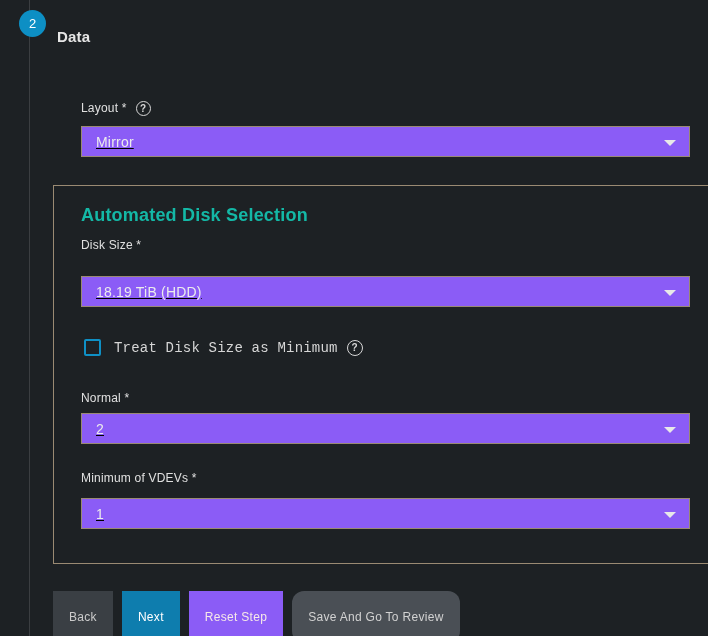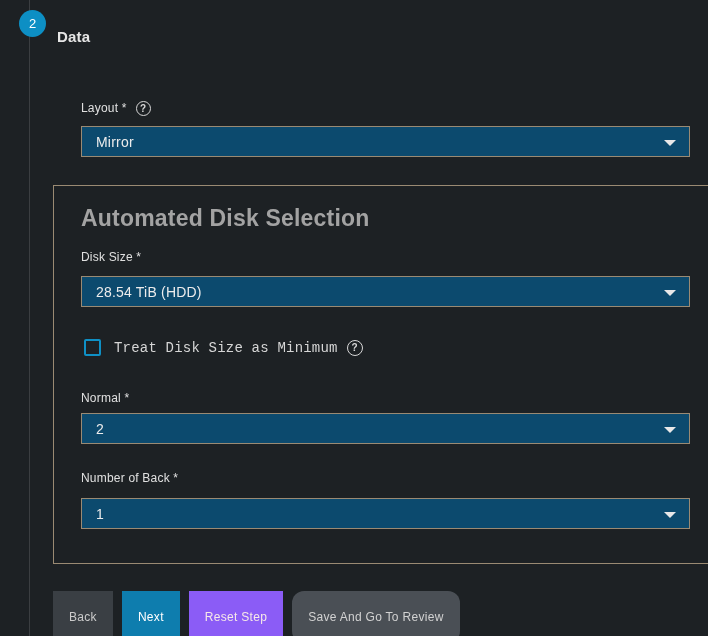--- a/index.html
+++ b/index.html
@@ -63,25 +63,26 @@
     color: #d8d8d8;
     font-size: 10px; font-weight: bold;
     display: inline-flex; align-items: center; justify-content: center;
     cursor: pointer;
     flex: 0 0 auto;
   }
 
   .select-box {
     position: absolute;
     left: 81px; width: 609px; height: 31px;
-    background: #0c4a6e;
+    background: #8b5cf6;
     border: 1px solid #9a8a73;
     display: flex; align-items: center;
     padding: 0 14px;
     cursor: pointer;
+    text-decoration: underline;
   }
   .select-value {
     font-size: 14px; color: #ececec; letter-spacing: 0.2px;
   }
   .select-arrow {
     position: absolute;
     right: 13px; top: 13px;
     width: 0; height: 0;
     border-left: 6px solid transparent;
     border-right: 6px solid transparent;
@@ -92,21 +93,21 @@
     position: absolute;
     left: 53px; top: 185px;
     width: 657px; height: 379px;
     border: 1px solid #9a8a73;
     background: transparent;
   }
 
   .card-title {
     position: absolute;
     left: 81px; top: 205px;
-    font-size: 23px; font-weight: bold; color: #a3a3a3;
+    font-size: 18px; font-weight: bold; color: #14b8a6;
     letter-spacing: 0.2px;
   }
 
   .checkbox-row {
     position: absolute;
     left: 84px; top: 339px;
     display: flex; align-items: center;
   }
   .checkbox {
     width: 17px; height: 17px;
@@ -160,44 +161,44 @@
     <span class="help-icon">?</span>
   </div>
   <div class="select-box" style="top:126px;">
     <span class="select-value">Mirror</span>
     <span class="select-arrow"></span>
   </div>
 
   <div class="card"></div>
   <div class="card-title">Automated Disk Selection</div>
 
-  <div class="field-label-row" style="left:81px; top:250px;">
+  <div class="field-label-row" style="left:81px; top:238px;">
     <span class="field-label">Disk Size *</span>
   </div>
   <div class="select-box" style="top:276px;">
-    <span class="select-value">28.54 TiB (HDD)</span>
+    <span class="select-value">18.19 TiB (HDD)</span>
     <span class="select-arrow"></span>
   </div>
 
   <div class="checkbox-row">
     <span class="checkbox" role="checkbox" aria-checked="false"></span>
     <span class="checkbox-label">Treat Disk Size as Minimum</span>
     <span class="help-icon">?</span>
   </div>
 
   <div class="field-label-row" style="left:81px; top:391px;">
     <span class="field-label">Normal *</span>
   </div>
   <div class="select-box" style="top:413px;">
     <span class="select-value">2</span>
     <span class="select-arrow"></span>
   </div>
 
   <div class="field-label-row" style="left:81px; top:471px;">
-    <span class="field-label">Number of Back *</span>
+    <span class="field-label">Minimum of VDEVs *</span>
   </div>
   <div class="select-box" style="top:498px;">
     <span class="select-value">1</span>
     <span class="select-arrow"></span>
   </div>
 
   <div class="button-row">
     <button class="btn btn-back">Back</button>
     <button class="btn btn-next">Next</button>
     <button class="btn btn-reset">Reset Step</button>

